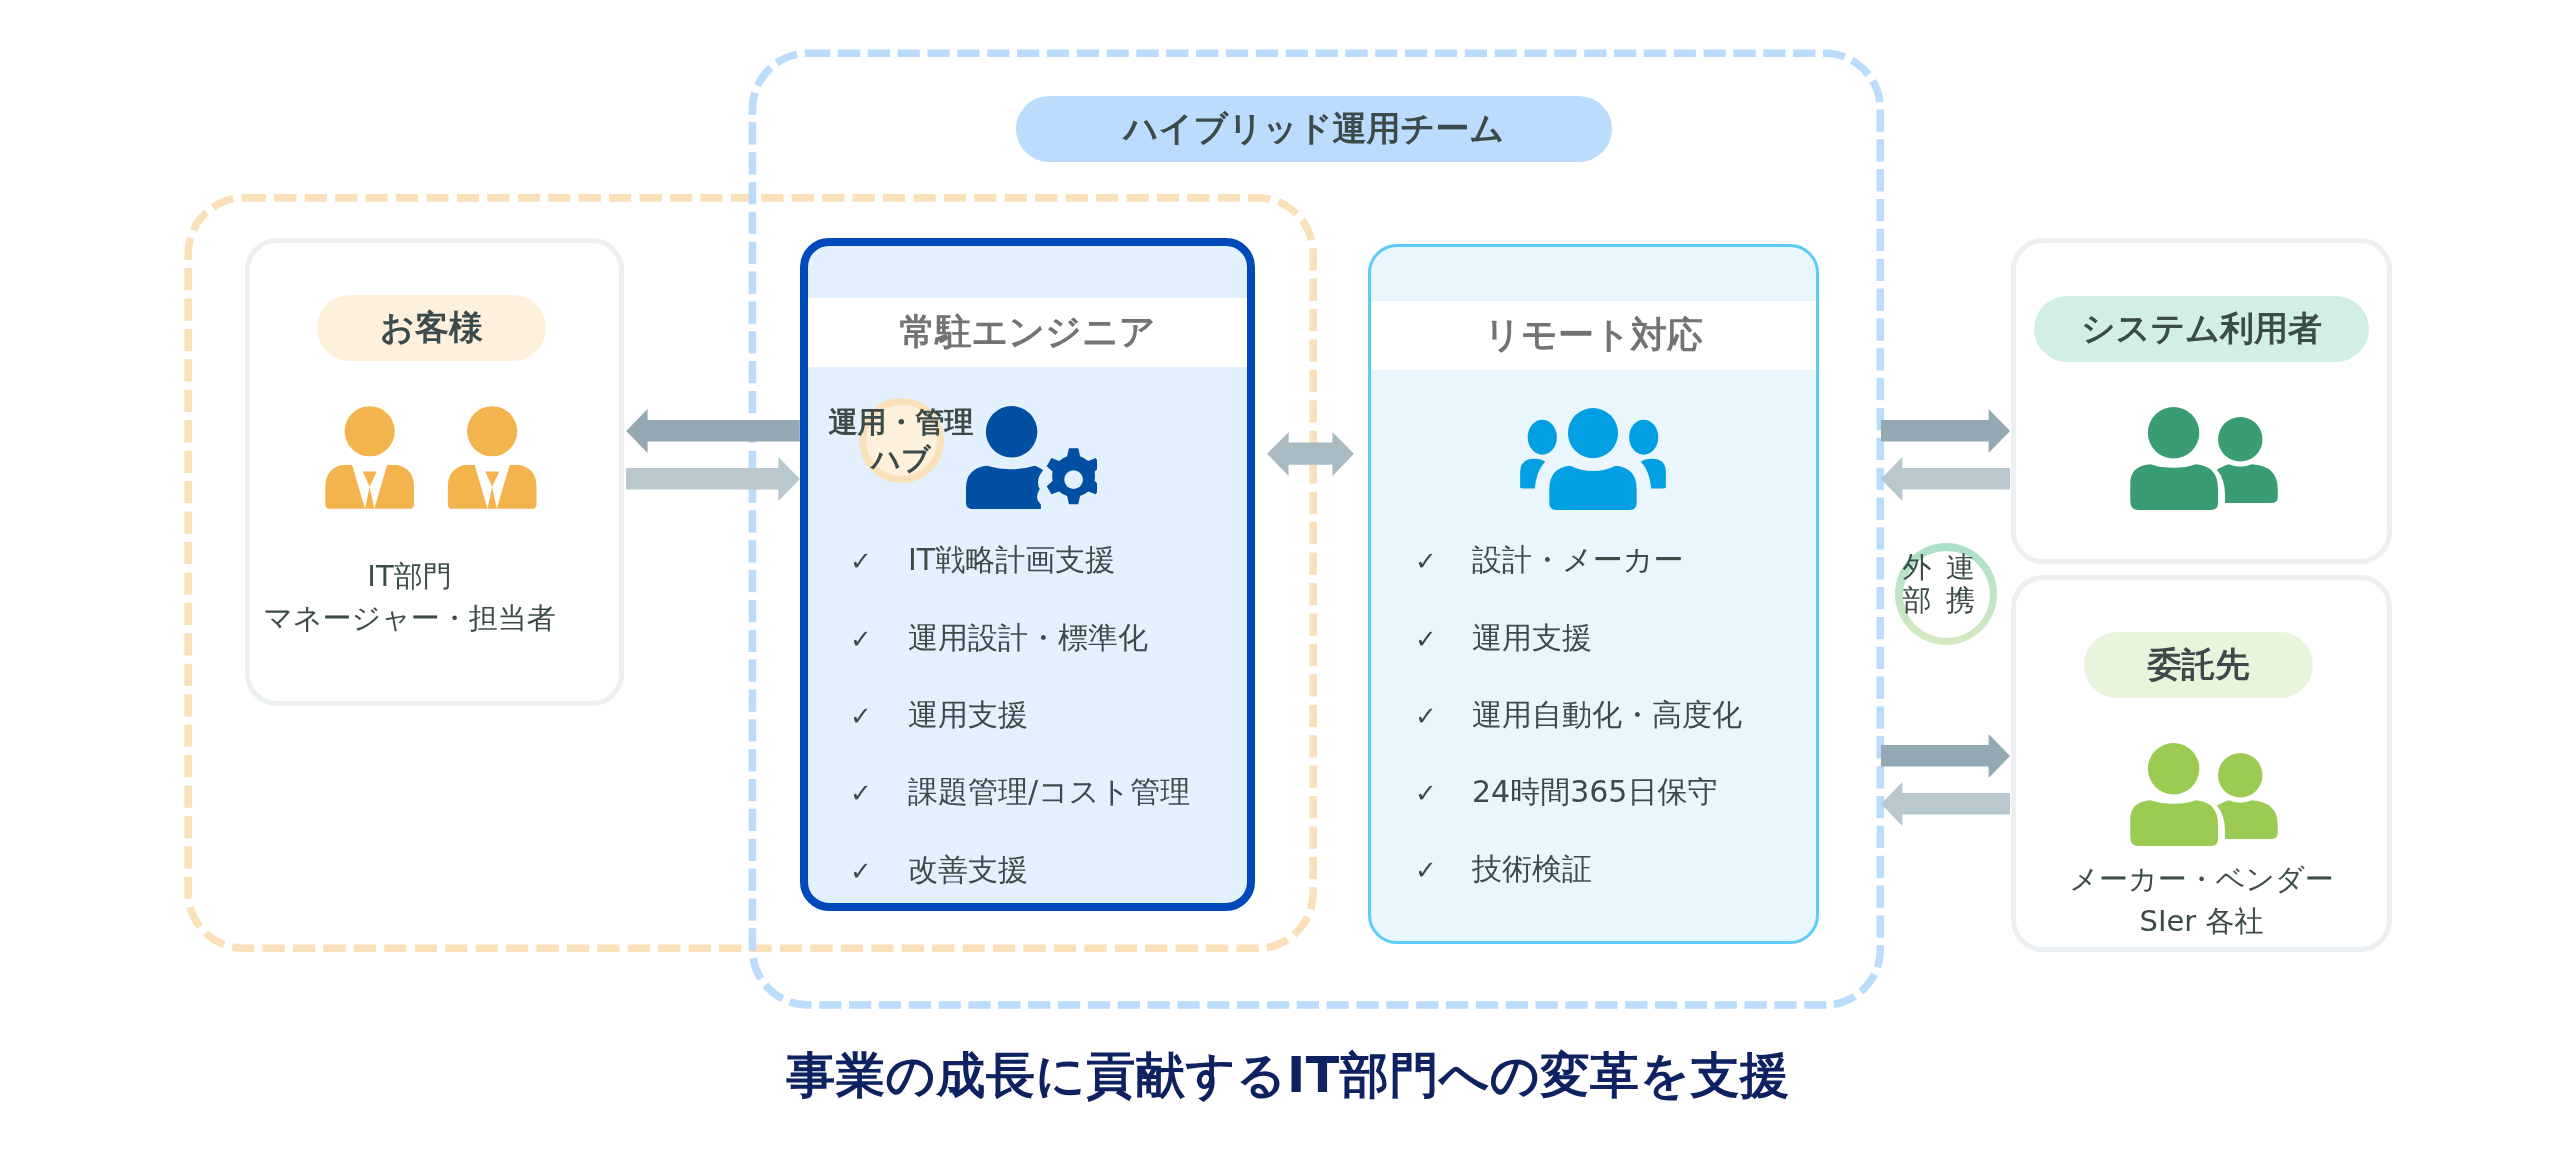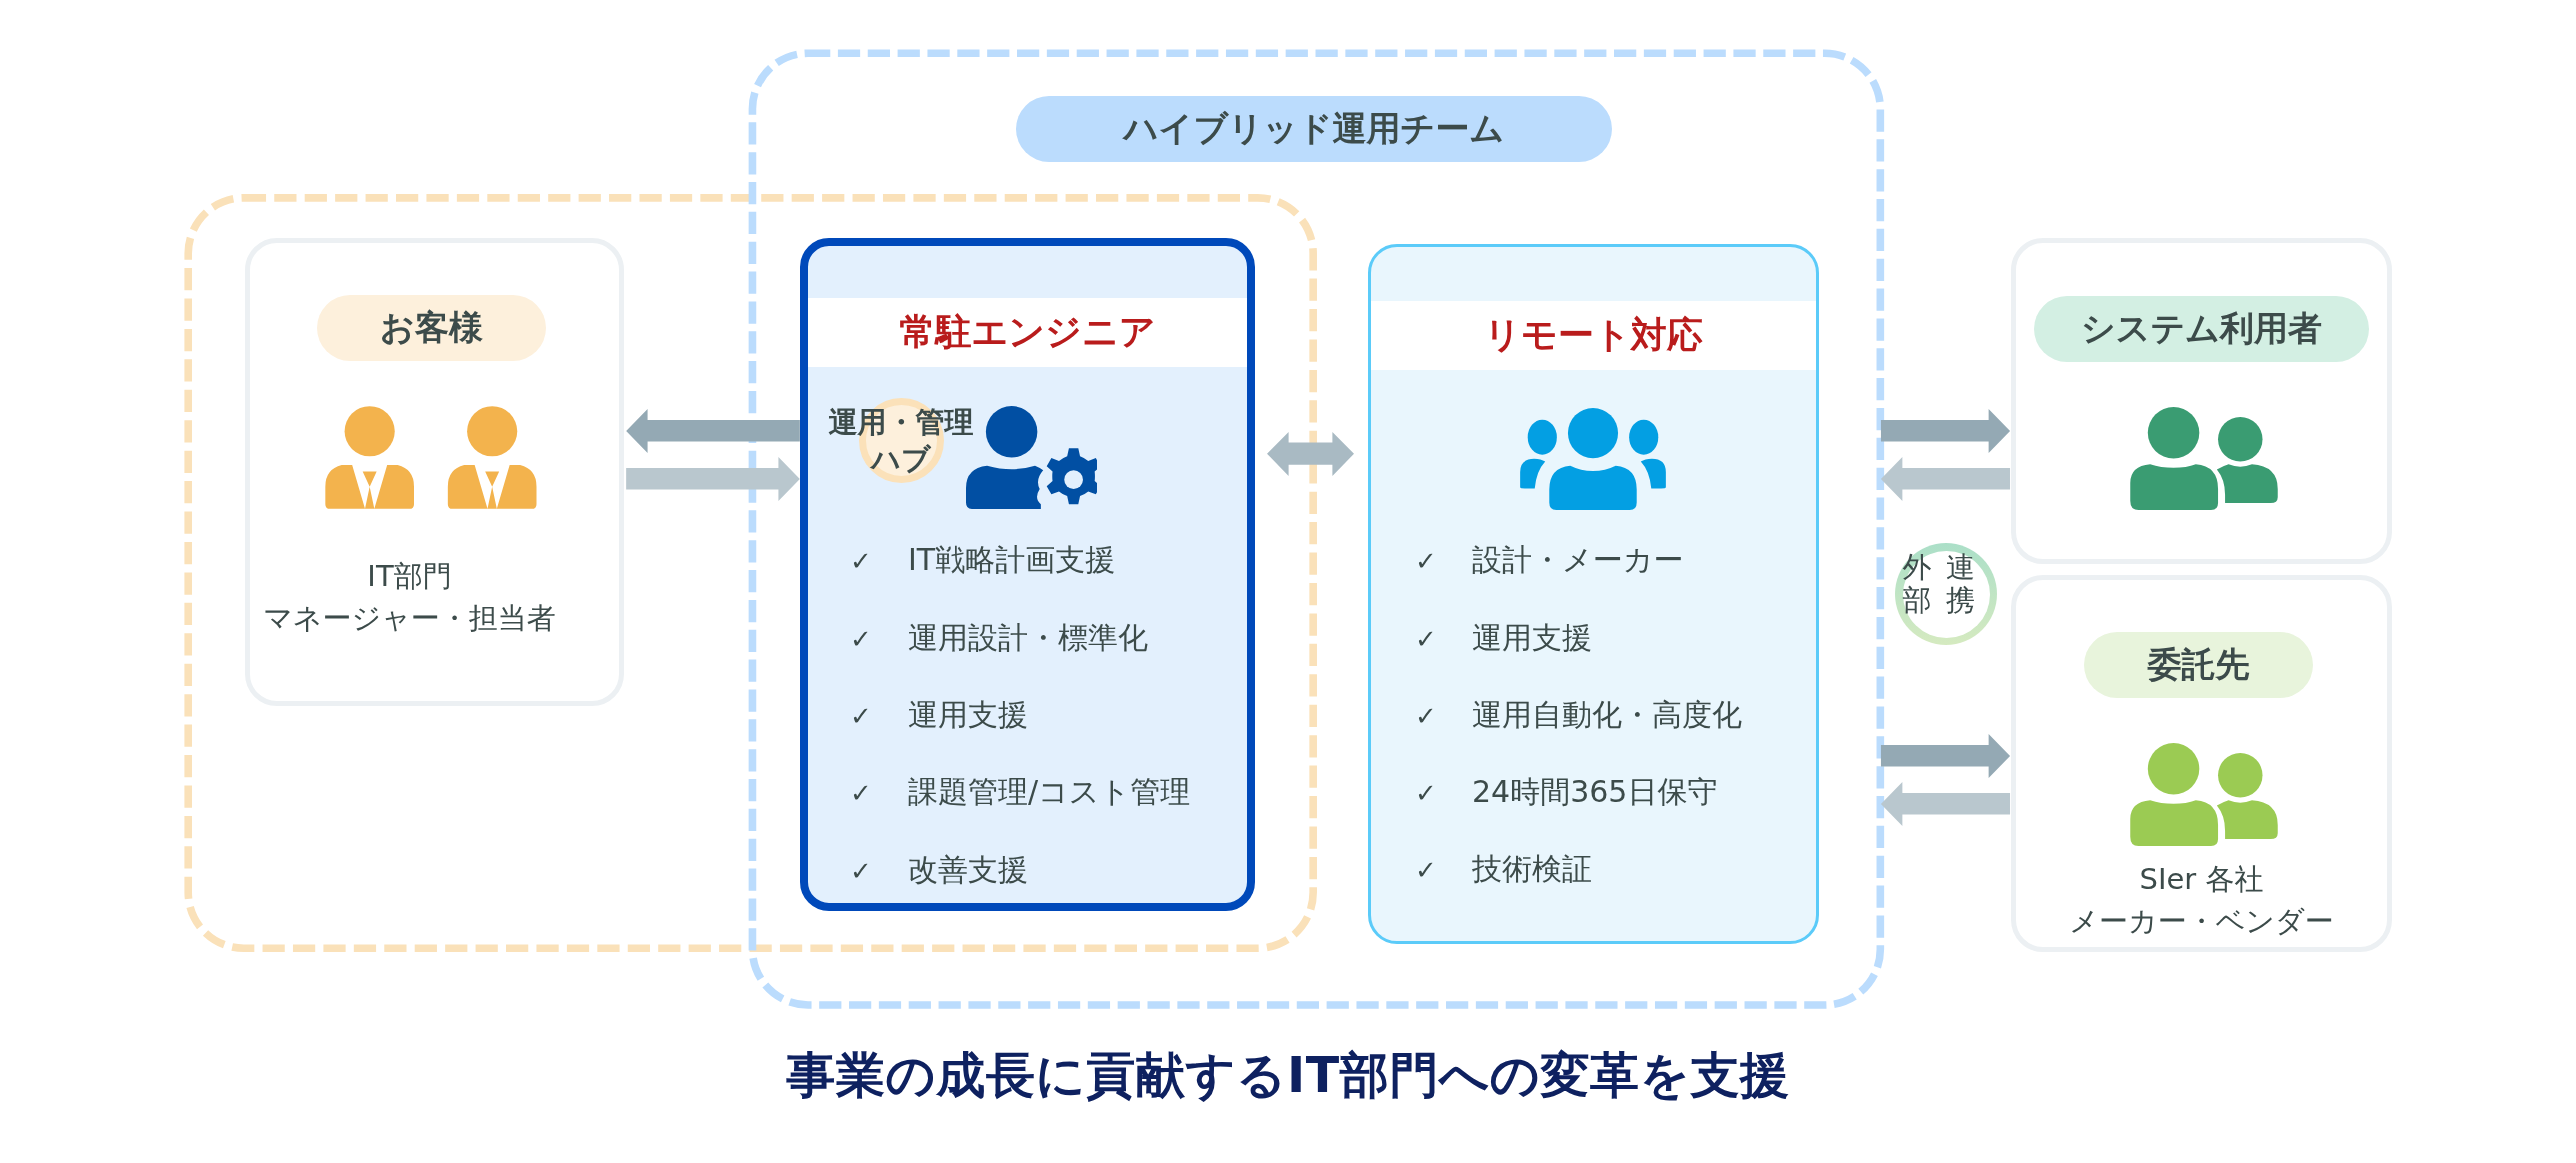--- a/index.html
+++ b/index.html
@@ -24,21 +24,21 @@
 
   .caption { position: absolute; text-align: center; font-size: 29px; line-height: 42px; color: #3C4B4A; white-space: nowrap; }
   .caption-customer { left: 245px; top: 555px; width: 329px; }
   .caption-vendor { left: 2011px; top: 858px; width: 381px; }
 
   
   .main-card { position: absolute; box-sizing: border-box; overflow: hidden; }
   .resident-card { left: 800px; top: 238px; width: 455px; height: 673px; border: 8.2px solid #0049BA; border-radius: 29px; background: #E3F0FD; }
   .remote-card { left: 1368px; top: 244px; width: 451px; height: 700px; border: 3.5px solid #5BCBF9; border-radius: 29px; background: #E9F6FD; }
   .card-header { position: absolute; left: 0; right: 0; height: 69px; background: #ffffff;
-                 display: flex; align-items: center; justify-content: center; font-size: 36px; font-weight: bold; color: #b91c1c; }
+                 display: flex; align-items: center; justify-content: center; font-size: 36px; font-weight: bold; color: #737373; }
   .resident-card .card-header { top: 52px; }
   .remote-card .card-header { top: 54px; }
 
   .check-list { position: absolute; left: 0; right: 0; margin: 0; padding: 0; list-style: none; }
   .check-list li { position: absolute; left: 0; right: 0; height: 35px; display: flex; align-items: center; font-size: 30px; color: #3C4B4A; white-space: nowrap; }
   .check-list .check { position: absolute; font-size: 26px; color: #3C4B4A; }
   .check-list .txt { position: absolute; }
   .resident-card .check-list .check { left: 42px; }
   .resident-card .check-list .txt { left: 100px; }
   .remote-card .check-list .check { left: 44px; }
@@ -203,18 +203,18 @@
 <div class="pill badge-vendor">委託先</div>
 <svg class="icon" style="left:2130px;top:743px;width:148px;height:103px" viewBox="0 0 252 176">
   <g fill="#9BCB53">
     <ellipse cx="74" cy="44" rx="44" ry="44"></ellipse>
     <ellipse cx="188" cy="55" rx="38" ry="38"></ellipse>
     <path d="M0 160 V130 Q0 101 34 98 Q52 104 74 104 Q96 104 112 98 Q150 101 150 140 V164 Q150 176 138 176 H14 Q0 176 0 160 Z"></path>
     <path d="M148 107 Q158 101 168 98 Q178 102 188 102 Q198 102 208 98 Q252 101 252 140 V154 Q252 164 240 164 H162 V150 Q162 124 148 107 Z"></path>
   </g>
 </svg>
 <div class="caption caption-vendor">
+  <div>メーカー・ベンダー</div>
   <div>SIer 各社</div>
-  <div>メーカー・ベンダー</div>
 </div>
 
 <div class="tagline">事業の成長に貢献するIT部門への変革を支援</div>
 
 
 </body></html>

